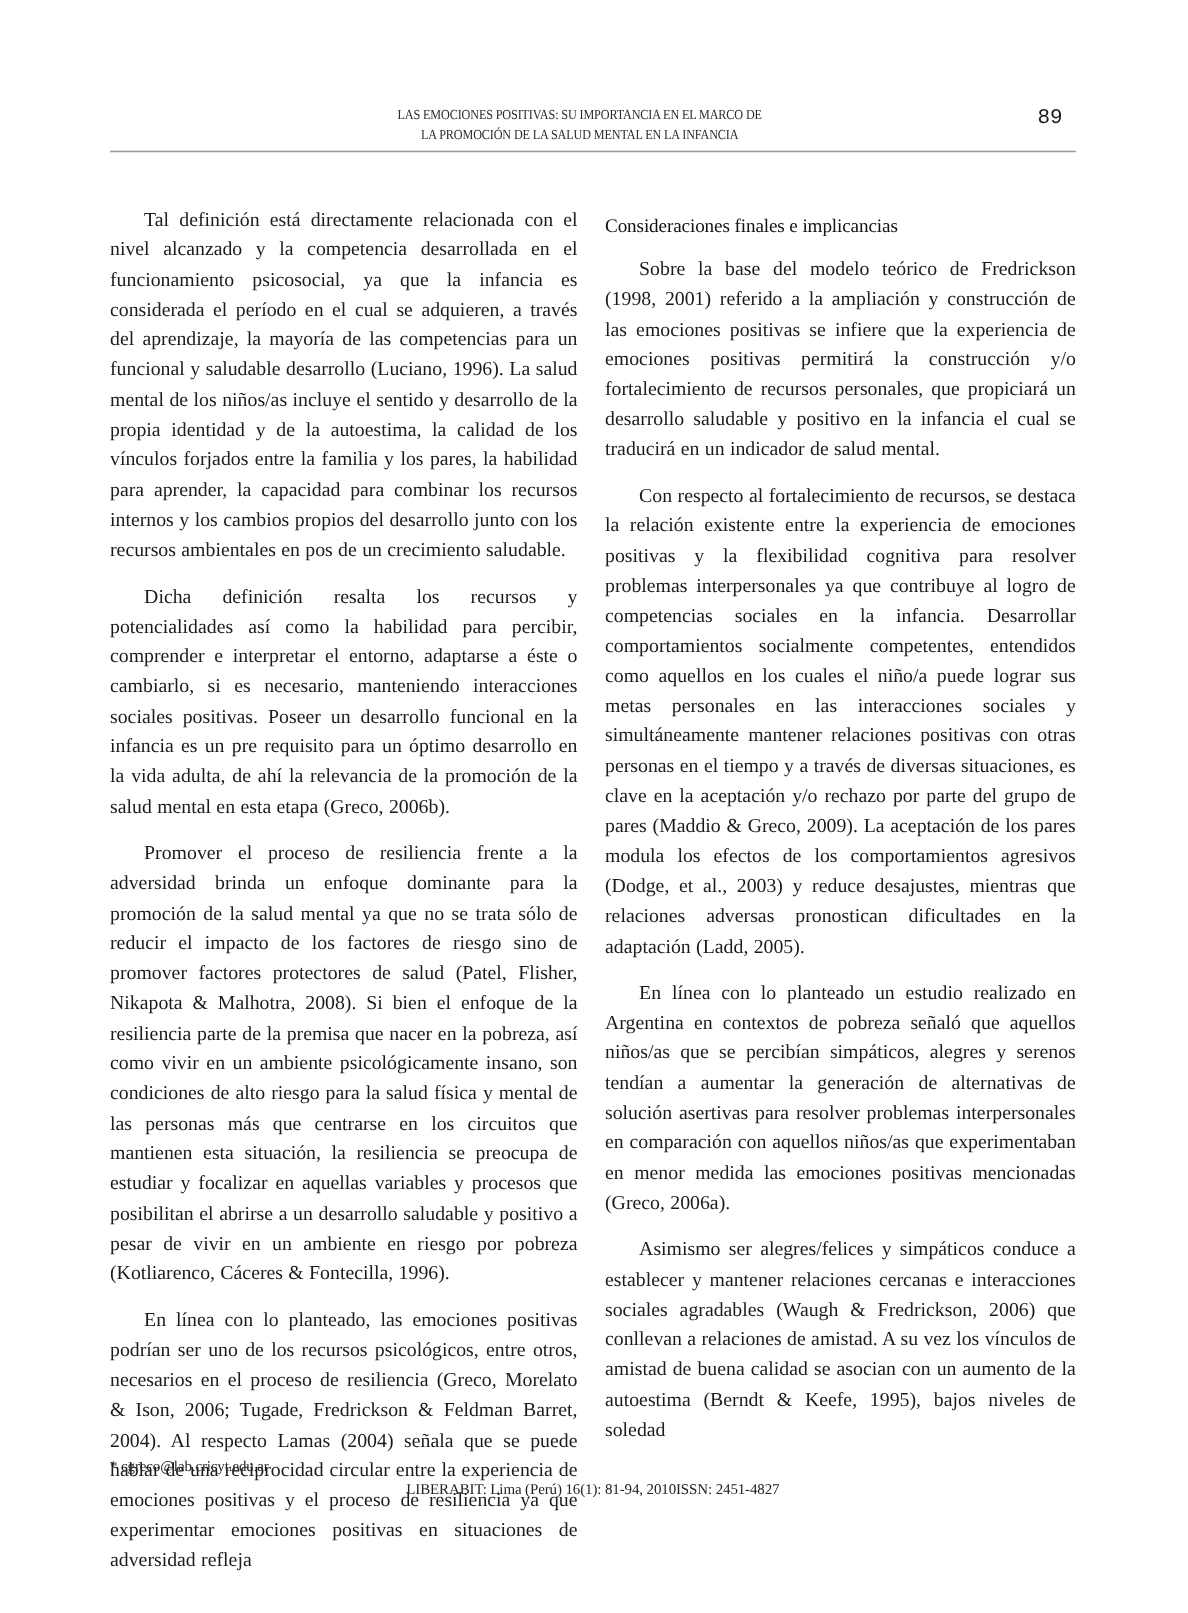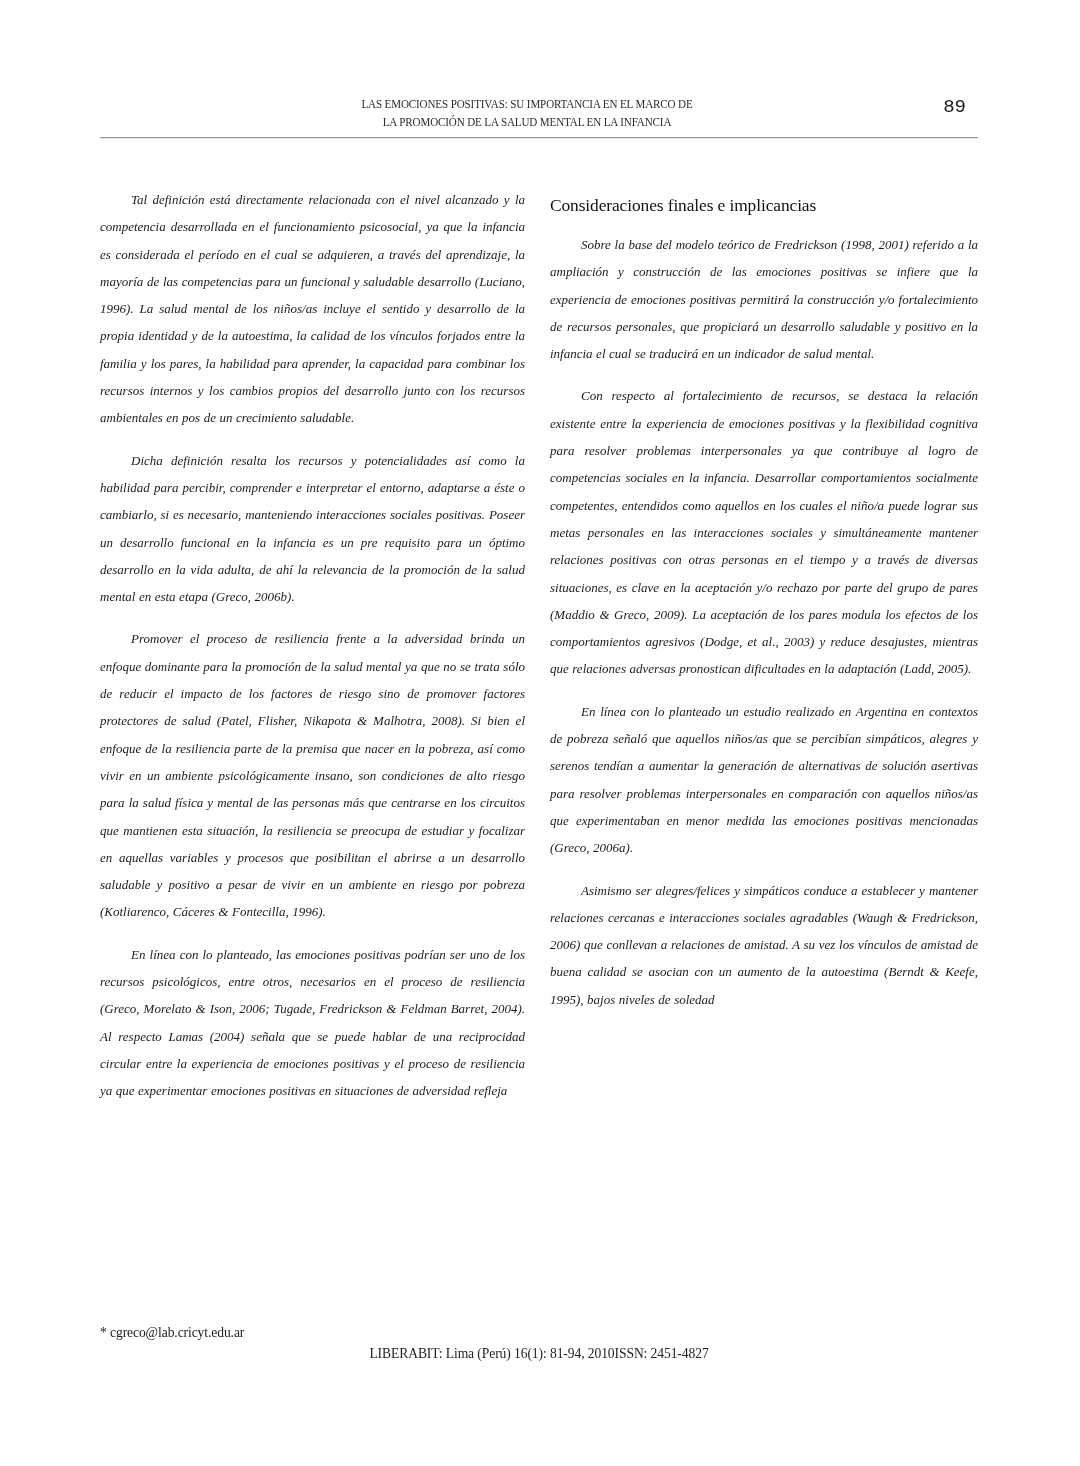--- a/index.html
+++ b/index.html
@@ -76,29 +76,28 @@
     display: flex;
     justify-content: space-between;
   }
   .col {
     width: 425px;
   }
   .col.right { width: 428px; }
 
   p.body {
     margin: 0 0 15px 0;
-    font-size: 13px;
+    font-size: 18px;
     line-height: 27.3px;
     text-align: justify;
     text-justify: inter-word;
     text-indent: 31px;
     color: #1b1b1b;
     hyphens: none;
     word-spacing: 0.02em;
-    font-style: italic;
   }
   p.body.noindent { text-indent: 0; }
   p.body.tight { margin-bottom: 14px; }
 
   h2.subhead {
     margin: 6px 0 13px 0;
     font-size: 17.4px;
     line-height: 26px;
     font-weight: normal;
     text-align: left;

